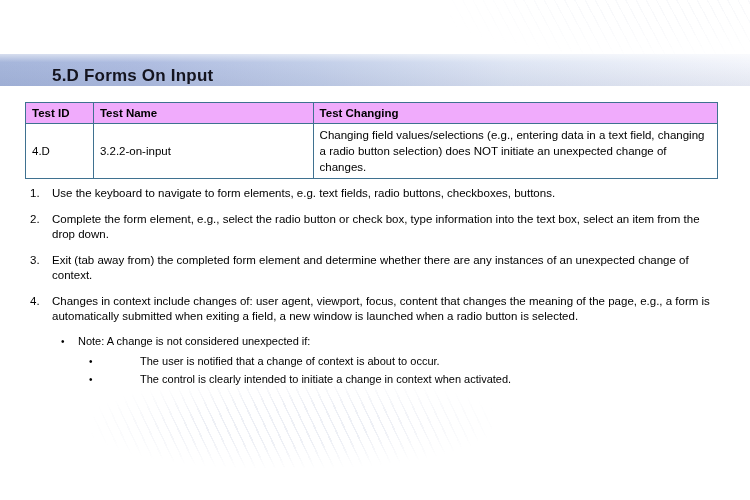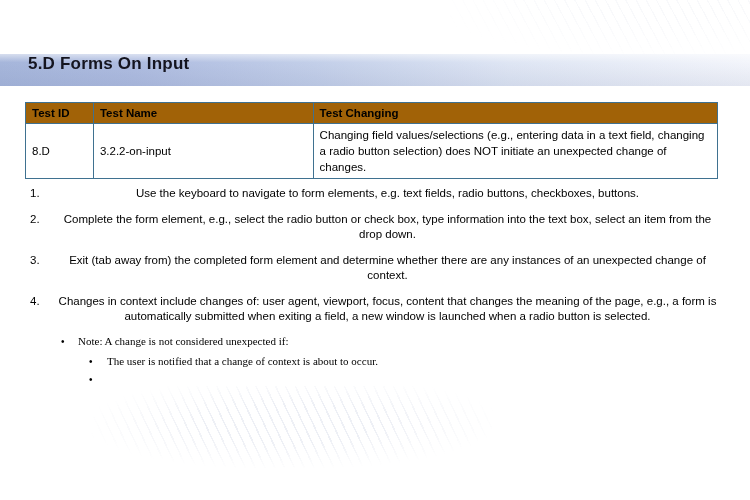--- a/index.html
+++ b/index.html
@@ -39,22 +39,23 @@
 
   
   .header-bar {
     position: absolute;
     left: 0; top: 54px;
     width: 750px; height: 32px;
     background:
       linear-gradient(to bottom, rgba(255,255,255,0.55) 0, rgba(255,255,255,0) 26%, rgba(90,105,150,0.10) 100%),
       linear-gradient(to right, #a6b6db 0%, #aebce0 18%, #c3cfe9 42%, #dfe6f4 68%, #f3f5fb 100%);
     display: flex;
-    align-items: flex-start;
+    align-items: flex-end;
     z-index: 1;
+    padding-left: 24px;
   }
   .header-title {
     margin-left: 28px;
     font-size: 17px;
     font-weight: bold;
     color: #14141f;
     letter-spacing: 0.2px;
   }
 
   
@@ -72,21 +73,21 @@
   }
   table.test-table th, table.test-table td {
     border: 1px solid #3f7190;
     padding: 2px 6px;
     text-align: left;
     vertical-align: middle;
   }
   table.test-table th {
     font-weight: bold;
     height: 20px;
-    background: #a16207;
+    background: #f0abfc;
   }
   .col-id   { width: 68px;  }
   .col-name { width: 220px; }
   .col-cond { width: 405px; }
   td.cell-cond { padding: 4px 6px; height: 55px; }
   .bold { font-weight: normal; }
 
   
   .content {
     position: absolute;
@@ -100,32 +101,32 @@
     font-weight: bold;
     color: #000;
   }
   .steps { font-size: 11.5px; line-height: 15.5px; }
   .step { display: flex; margin-bottom: 10px; }
   .step-num {
     flex: none;
     margin-left: 5px;
     width: 22px;
   }
-  .step-text { flex: 1; padding-right: 12px; text-align: center; }
+  .step-text { flex: 1; padding-right: 12px; }
 
   .note { font-size: 11px; line-height: 13px; margin-top: 2px; }
   .note-row { display: flex; margin-bottom: 6px; }
   .note-row .marker {
     flex: none; margin-left: 36px; width: 17px;
     font-size: 10px;
   }
   .note-sub .marker { margin-left: 64px; width: 18px; }
-  .note-text { flex: 1; font-family: Liberation Serif, serif; }
+  .note-text { flex: 1; }
   .note-sub { margin-bottom: 5px; }
-  .note-sub .note-text { line-height: 13px; }
+  .note-sub .note-text { line-height: 13px; margin-left: 33px; }
   .note-row:first-child { margin-bottom: 7px; }
 </style>
 </head>
 <body>
 
 <div class="deco deco-top"></div>
 <div class="deco deco-bottom"></div>
 
 <div class="header-bar">
   <span class="header-title">5.D Forms On Input</span>
@@ -140,21 +141,21 @@
     </colgroup>
     <thead>
       <tr>
         <th>Test ID</th>
         <th>Test Name</th>
         <th>Test Changing</th>
       </tr>
     </thead>
     <tbody>
       <tr>
-        <td>8.D</td>
+        <td>4.D</td>
         <td>3.2.2-on-input</td>
         <td class="cell-cond"><span>Changing field values/selections (e.g., entering data in a text field, changing a radio button selection) does </span><span class="bold">NOT</span><span> initiate an unexpected change of changes.</span></td>
       </tr>
     </tbody>
   </table>
 </div>
 
 <div class="content">
 
   <div class="steps">
@@ -180,15 +181,16 @@
     <div class="note-row">
       <span class="marker">•</span>
       <span class="note-text">Note: A change is not considered unexpected if:</span>
     </div>
     <div class="note-row note-sub">
       <span class="marker">•</span>
       <span class="note-text">The user is notified that a change of context is about to occur.</span>
     </div>
     <div class="note-row note-sub">
       <span class="marker">•</span>
+      <span class="note-text">The control is clearly intended to initiate a change in context when activated.</span>
     </div>
   </div>
 </div>
 
 </body></html>

